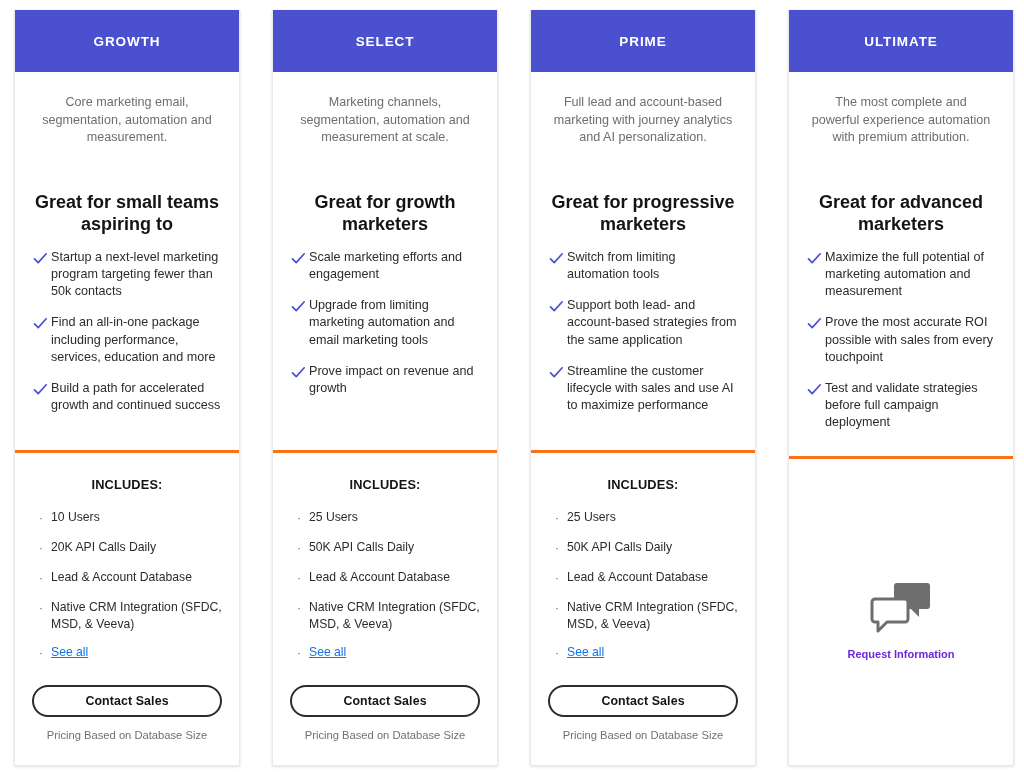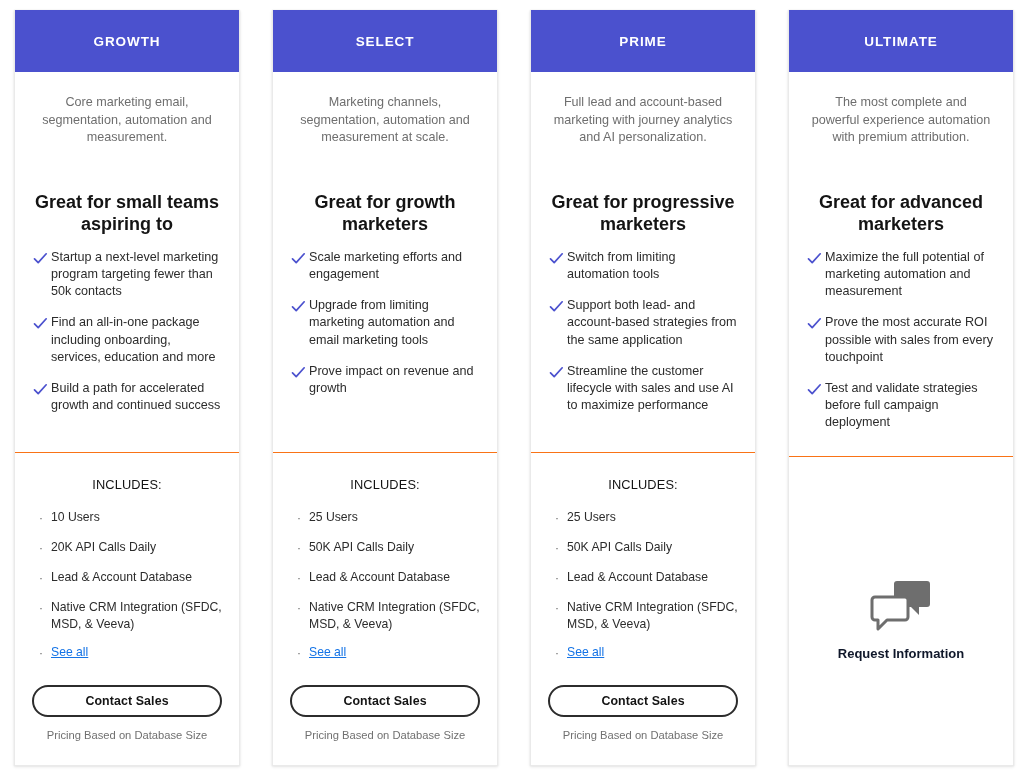--- a/index.html
+++ b/index.html
@@ -51,21 +51,21 @@
     color: #ffffff;
     font-size: 13.5px;
     font-weight: bold;
     letter-spacing: 0.9px;
     text-align: center;
   }
 
   
   .card-upper {
     flex: 0 0 381px;
-    border-bottom: 1px solid #f97316;
+    border-bottom: 3px solid #f97316;
     padding: 22px 17px 10px 17px;
     display: flex;
     flex-direction: column;
   }
 
   .card-desc {
     font-size: 12.6px;
     line-height: 17.6px;
     color: #6e6e6e;
     text-align: center;
@@ -106,21 +106,21 @@
     padding-left: 2px;
   }
 
   
   .card-includes {
     flex: 1 1 auto;
     padding: 24px 17px 0 17px;
   }
   .includes-title {
     font-size: 12.8px;
-    font-weight: normal;
+    font-weight: bold;
     color: #141414;
     text-align: center;
     letter-spacing: 0.15px;
     margin-bottom: 17px;
   }
   .includes-list { list-style: none; }
   .includes-item {
     display: flex;
     align-items: flex-start;
     margin-bottom: 12px;
@@ -183,23 +183,23 @@
     padding-top: 120px;
   }
   .chat-icon {
     width: 64px;
     height: 56px;
     display: block;
   }
   .chat-icon svg { display: block; }
   .request-info-link {
     margin-top: 13px;
-    font-size: 13px;
+    font-size: 11px;
     font-weight: bold;
-    color: #0f172a;
+    color: #6d28d9;
     cursor: pointer;
     text-decoration: none;
   }
 </style>
 </head>
 <body>
 
 <div class="pricing-grid">
 
   <div class="plan-card">
@@ -217,21 +217,21 @@
               </svg>
           </span>
           <span class="check-text">Startup a next-level marketing program targeting fewer than 50k contacts</span>
         </li>
         <li class="check-item">
           <span class="check-icon">
             <svg width="17" height="17" viewBox="0 0 17 17">
                 <path d="M2.5 8.8 L6.2 12.6 L14.2 3.8" stroke="#4B51CE" stroke-width="1.7" fill="none" stroke-linecap="round" stroke-linejoin="round"></path>
               </svg>
           </span>
-          <span class="check-text">Find an all-in-one package including onboarding, services, education and more</span>
+          <span class="check-text">Find an all-in-one package including performance, services, education and more</span>
         </li>
         <li class="check-item">
           <span class="check-icon">
             <svg width="17" height="17" viewBox="0 0 17 17">
                 <path d="M2.5 8.8 L6.2 12.6 L14.2 3.8" stroke="#4B51CE" stroke-width="1.7" fill="none" stroke-linecap="round" stroke-linejoin="round"></path>
               </svg>
           </span>
           <span class="check-text">Build a path for accelerated growth and continued success</span>
         </li>
       </ul>

